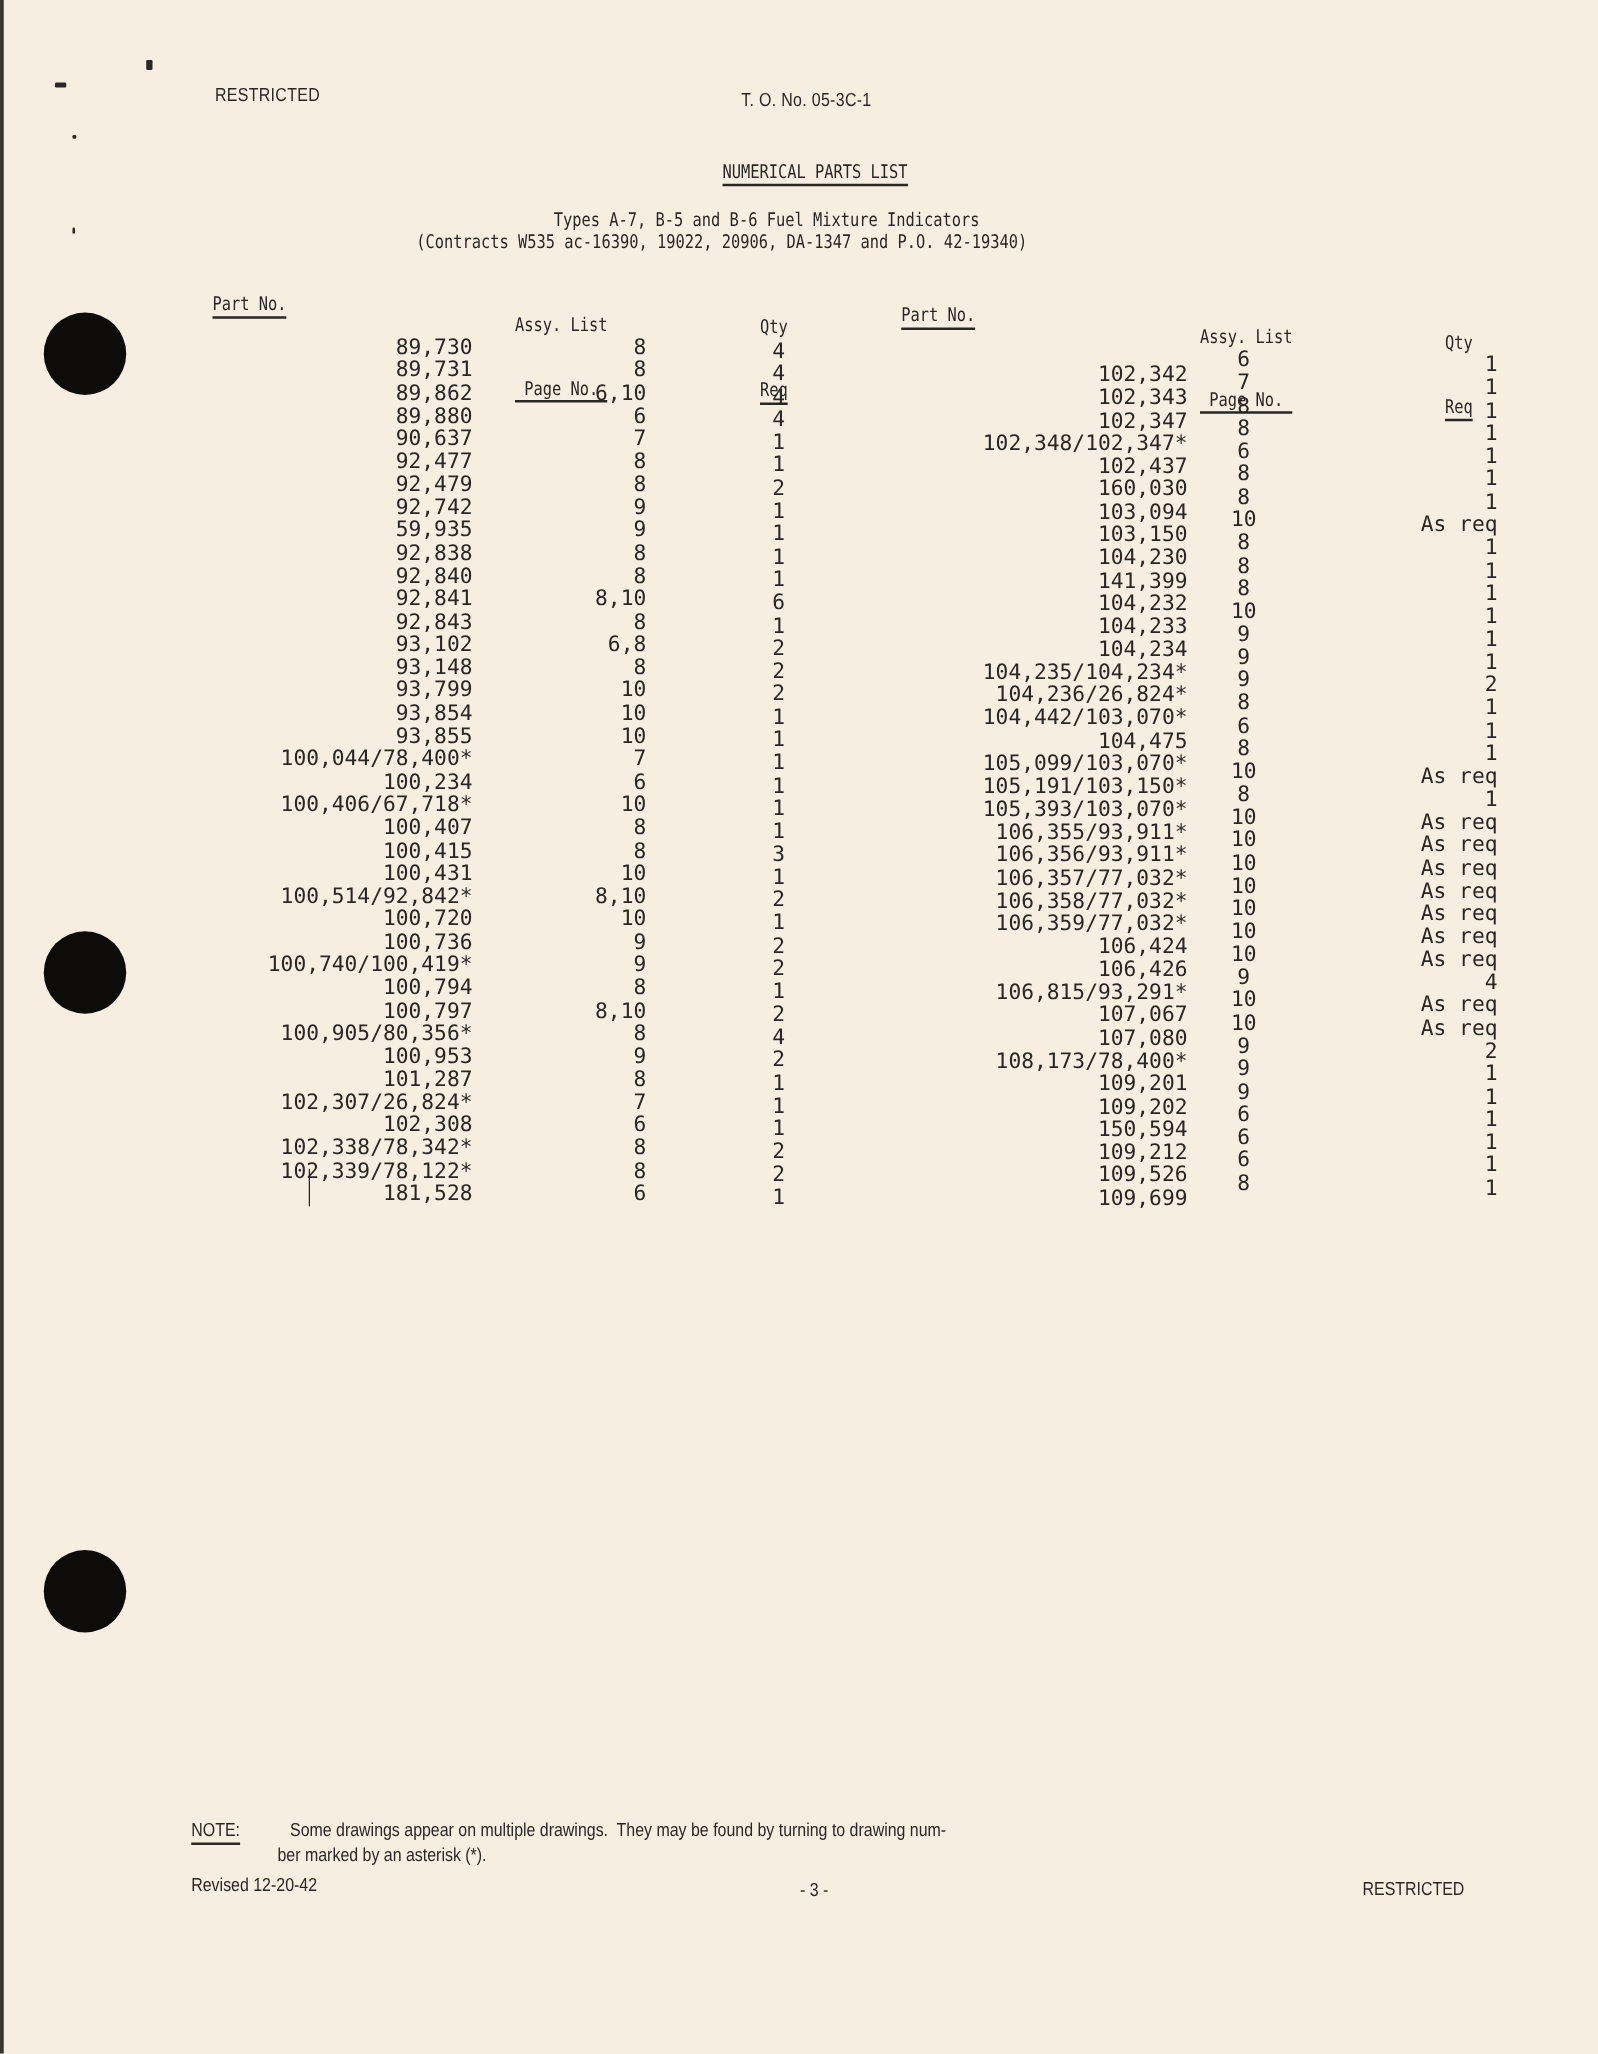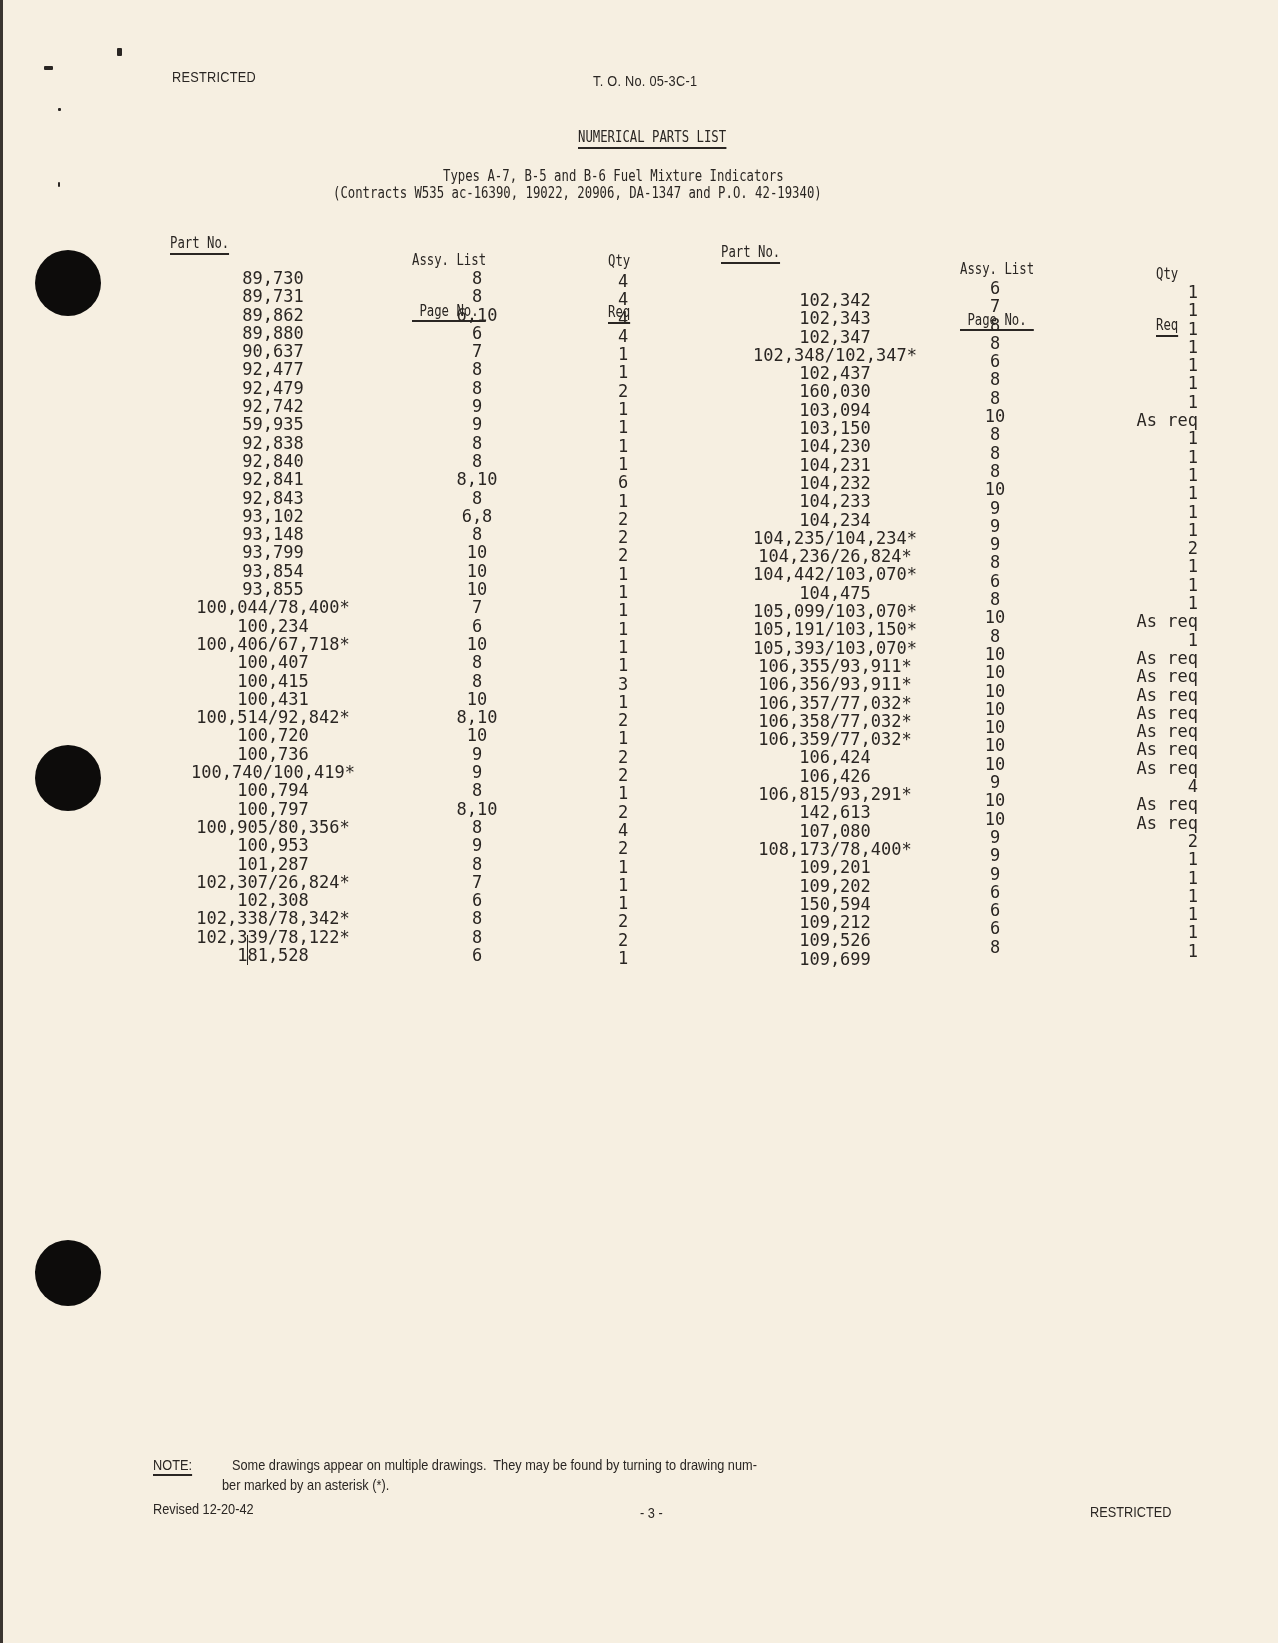--- a/index.html
+++ b/index.html
@@ -12,21 +12,21 @@
   .page-edge { position: absolute; left: 0; top: 0; width: 3px; height: 1643px; background: #3a3530; }
   .hole { position: absolute; left: 35px; width: 66px; height: 66px; border-radius: 50%; background: #0d0c0b; }
   .speck { position: absolute; background: #2a2623; border-radius: 1px; }
   .abs { position: absolute; white-space: pre; }
   .hdr { font-family: "Liberation Sans Narrow", "Liberation Sans", sans-serif; font-size: 15px; letter-spacing: 0.3px; transform: scaleX(0.85); transform-origin: left top; }
   .title { font-size: 15px; transform: scaleX(0.82); transform-origin: left top; }
   .u { border-bottom: 2px solid #2a2623; padding-bottom: 1px; }
   .col-head { font-size: 15px; line-height: 17px; text-align: center; }
   .col { position: absolute; font-size: 17px; line-height: 18.3px; }
   .col div { white-space: pre; }
-  .left-align { text-align: center; }
+  .left-align { text-align: right; }
   .center-align { text-align: center; }
   .right-align { text-align: right; }
   .footer { font-family: "Liberation Sans", sans-serif; font-size: 15px; transform: scaleX(0.85); transform-origin: left top; }
   .rule { position:absolute; width:1px; background:#2a2623; }
 </style>
 </head>
 <body>
 
 <div class="page-edge"></div>
 
@@ -190,40 +190,40 @@
 <div class="col left-align" id="right-part" style="left:720px;top:291px;width:230px">
     <div>102,342</div>
     <div>102,343</div>
     <div>102,347</div>
     <div>102,348/102,347*</div>
     <div>102,437</div>
     <div>160,030</div>
     <div>103,094</div>
     <div>103,150</div>
     <div>104,230</div>
-    <div>104,231</div>
+    <div>141,399</div>
     <div>104,232</div>
     <div>104,233</div>
     <div>104,234</div>
     <div>104,235/104,234*</div>
     <div>104,236/26,824*</div>
     <div>104,442/103,070*</div>
     <div>104,475</div>
     <div>105,099/103,070*</div>
     <div>105,191/103,150*</div>
     <div>105,393/103,070*</div>
     <div>106,355/93,911*</div>
     <div>106,356/93,911*</div>
     <div>106,357/77,032*</div>
     <div>106,358/77,032*</div>
     <div>106,359/77,032*</div>
     <div>106,424</div>
     <div>106,426</div>
     <div>106,815/93,291*</div>
-    <div>142,613</div>
+    <div>107,067</div>
     <div>107,080</div>
     <div>108,173/78,400*</div>
     <div>109,201</div>
     <div>109,202</div>
     <div>150,594</div>
     <div>109,212</div>
     <div>109,526</div>
     <div>109,699</div>
   </div>
 <div class="col center-align" id="right-page" style="left:980px;top:279px;width:30px">

